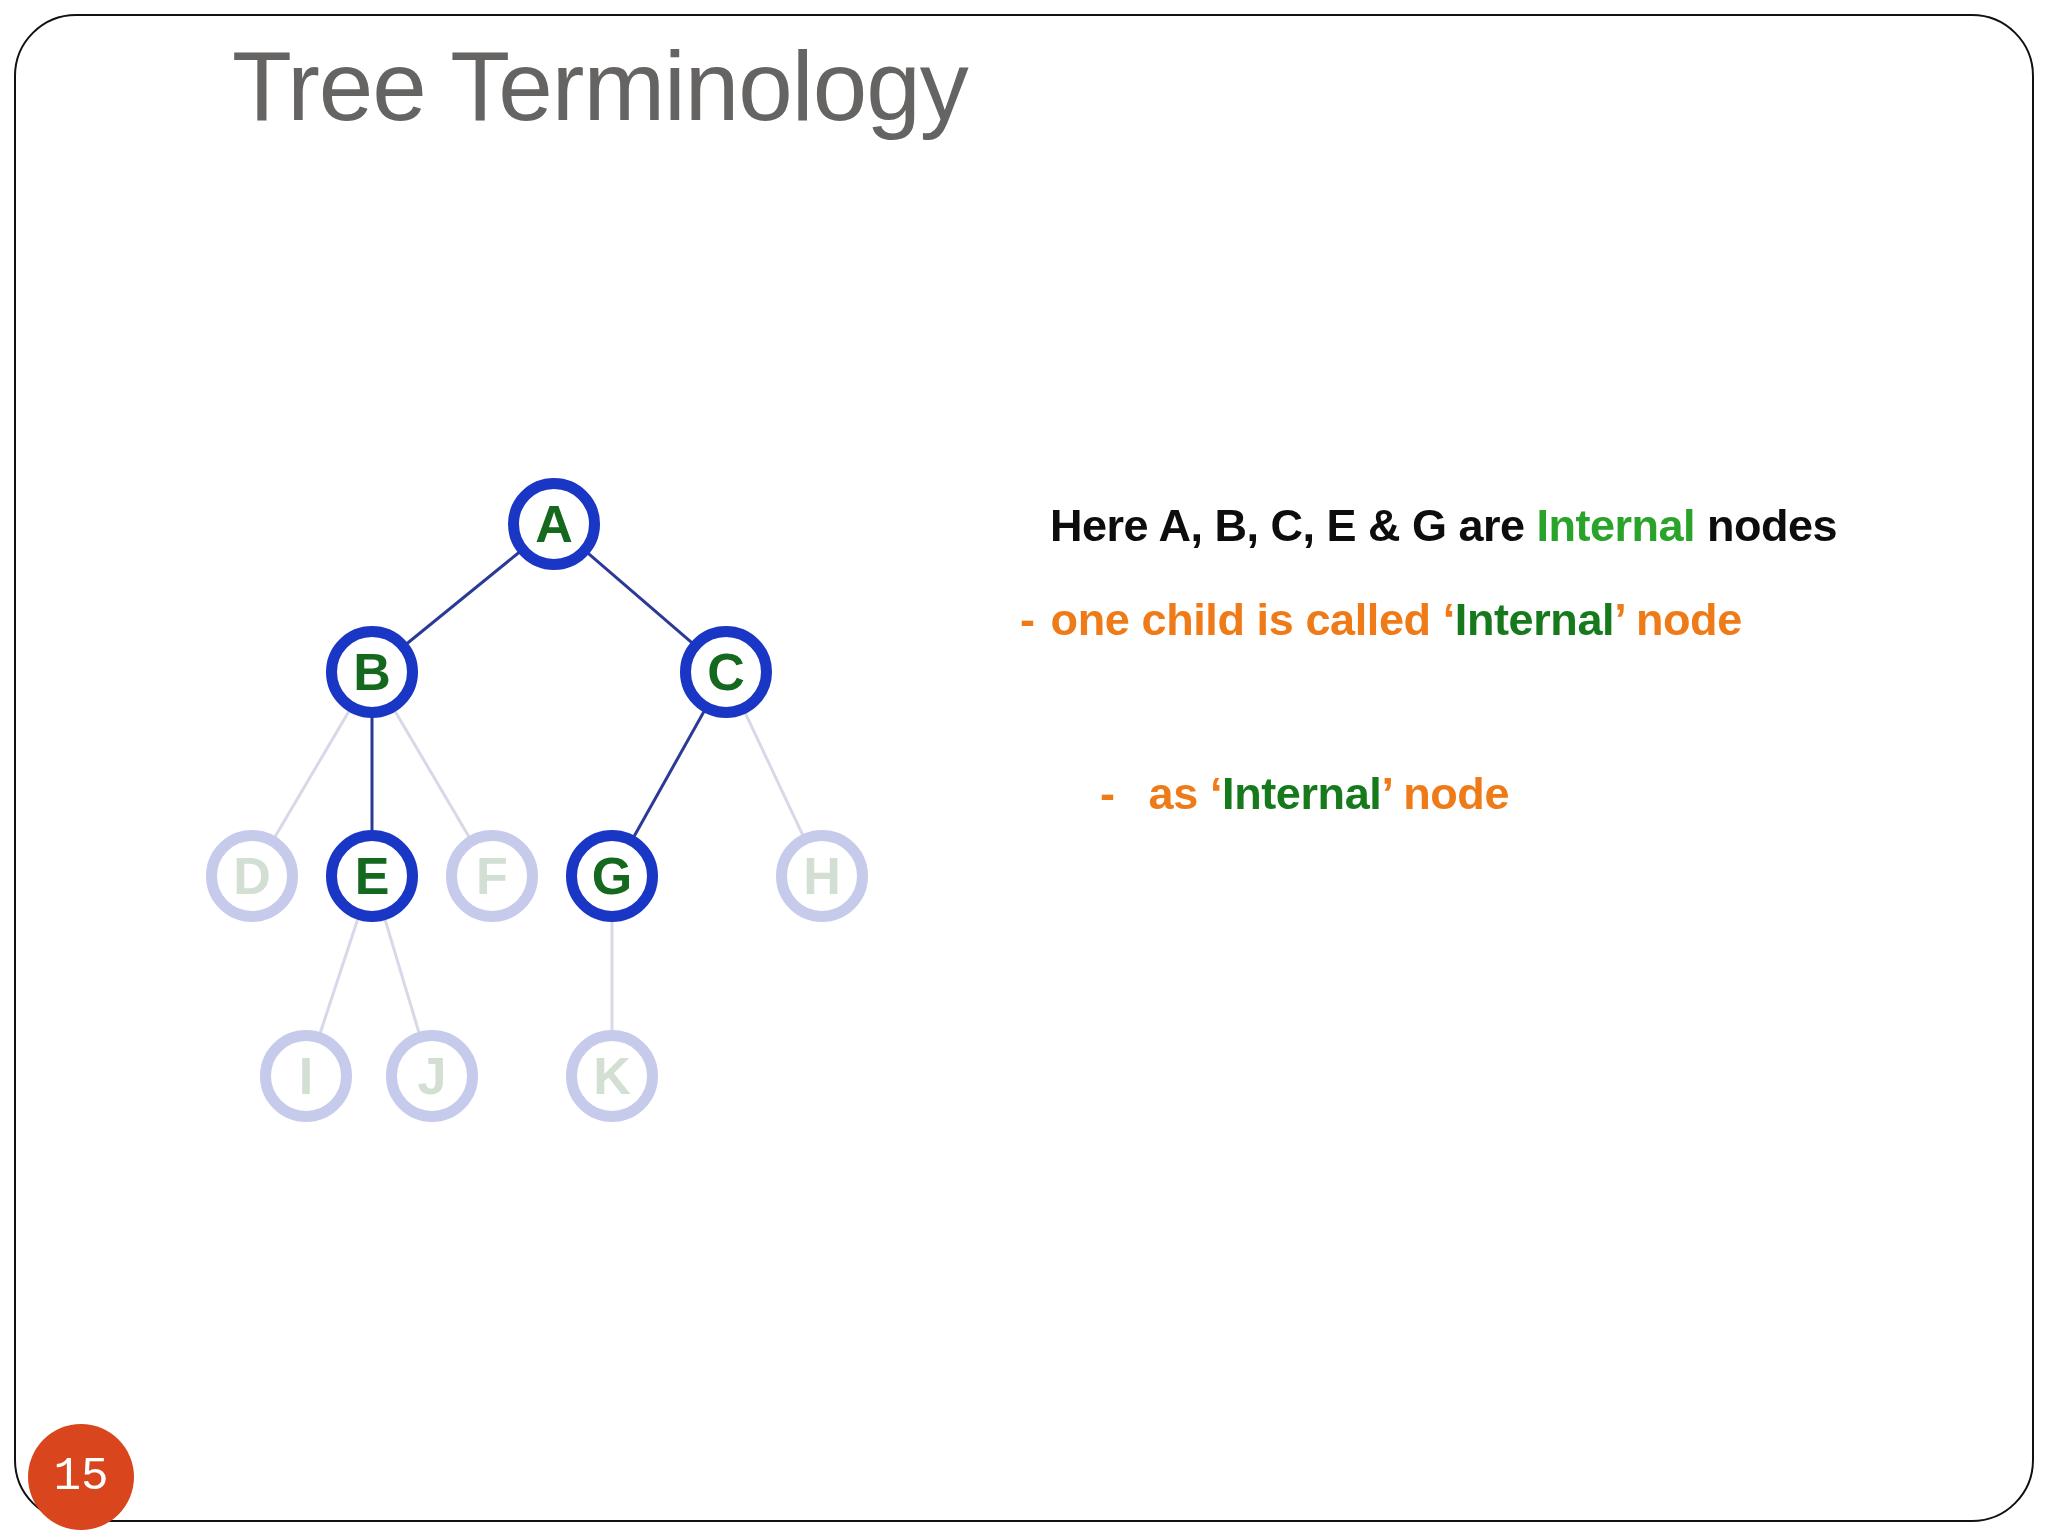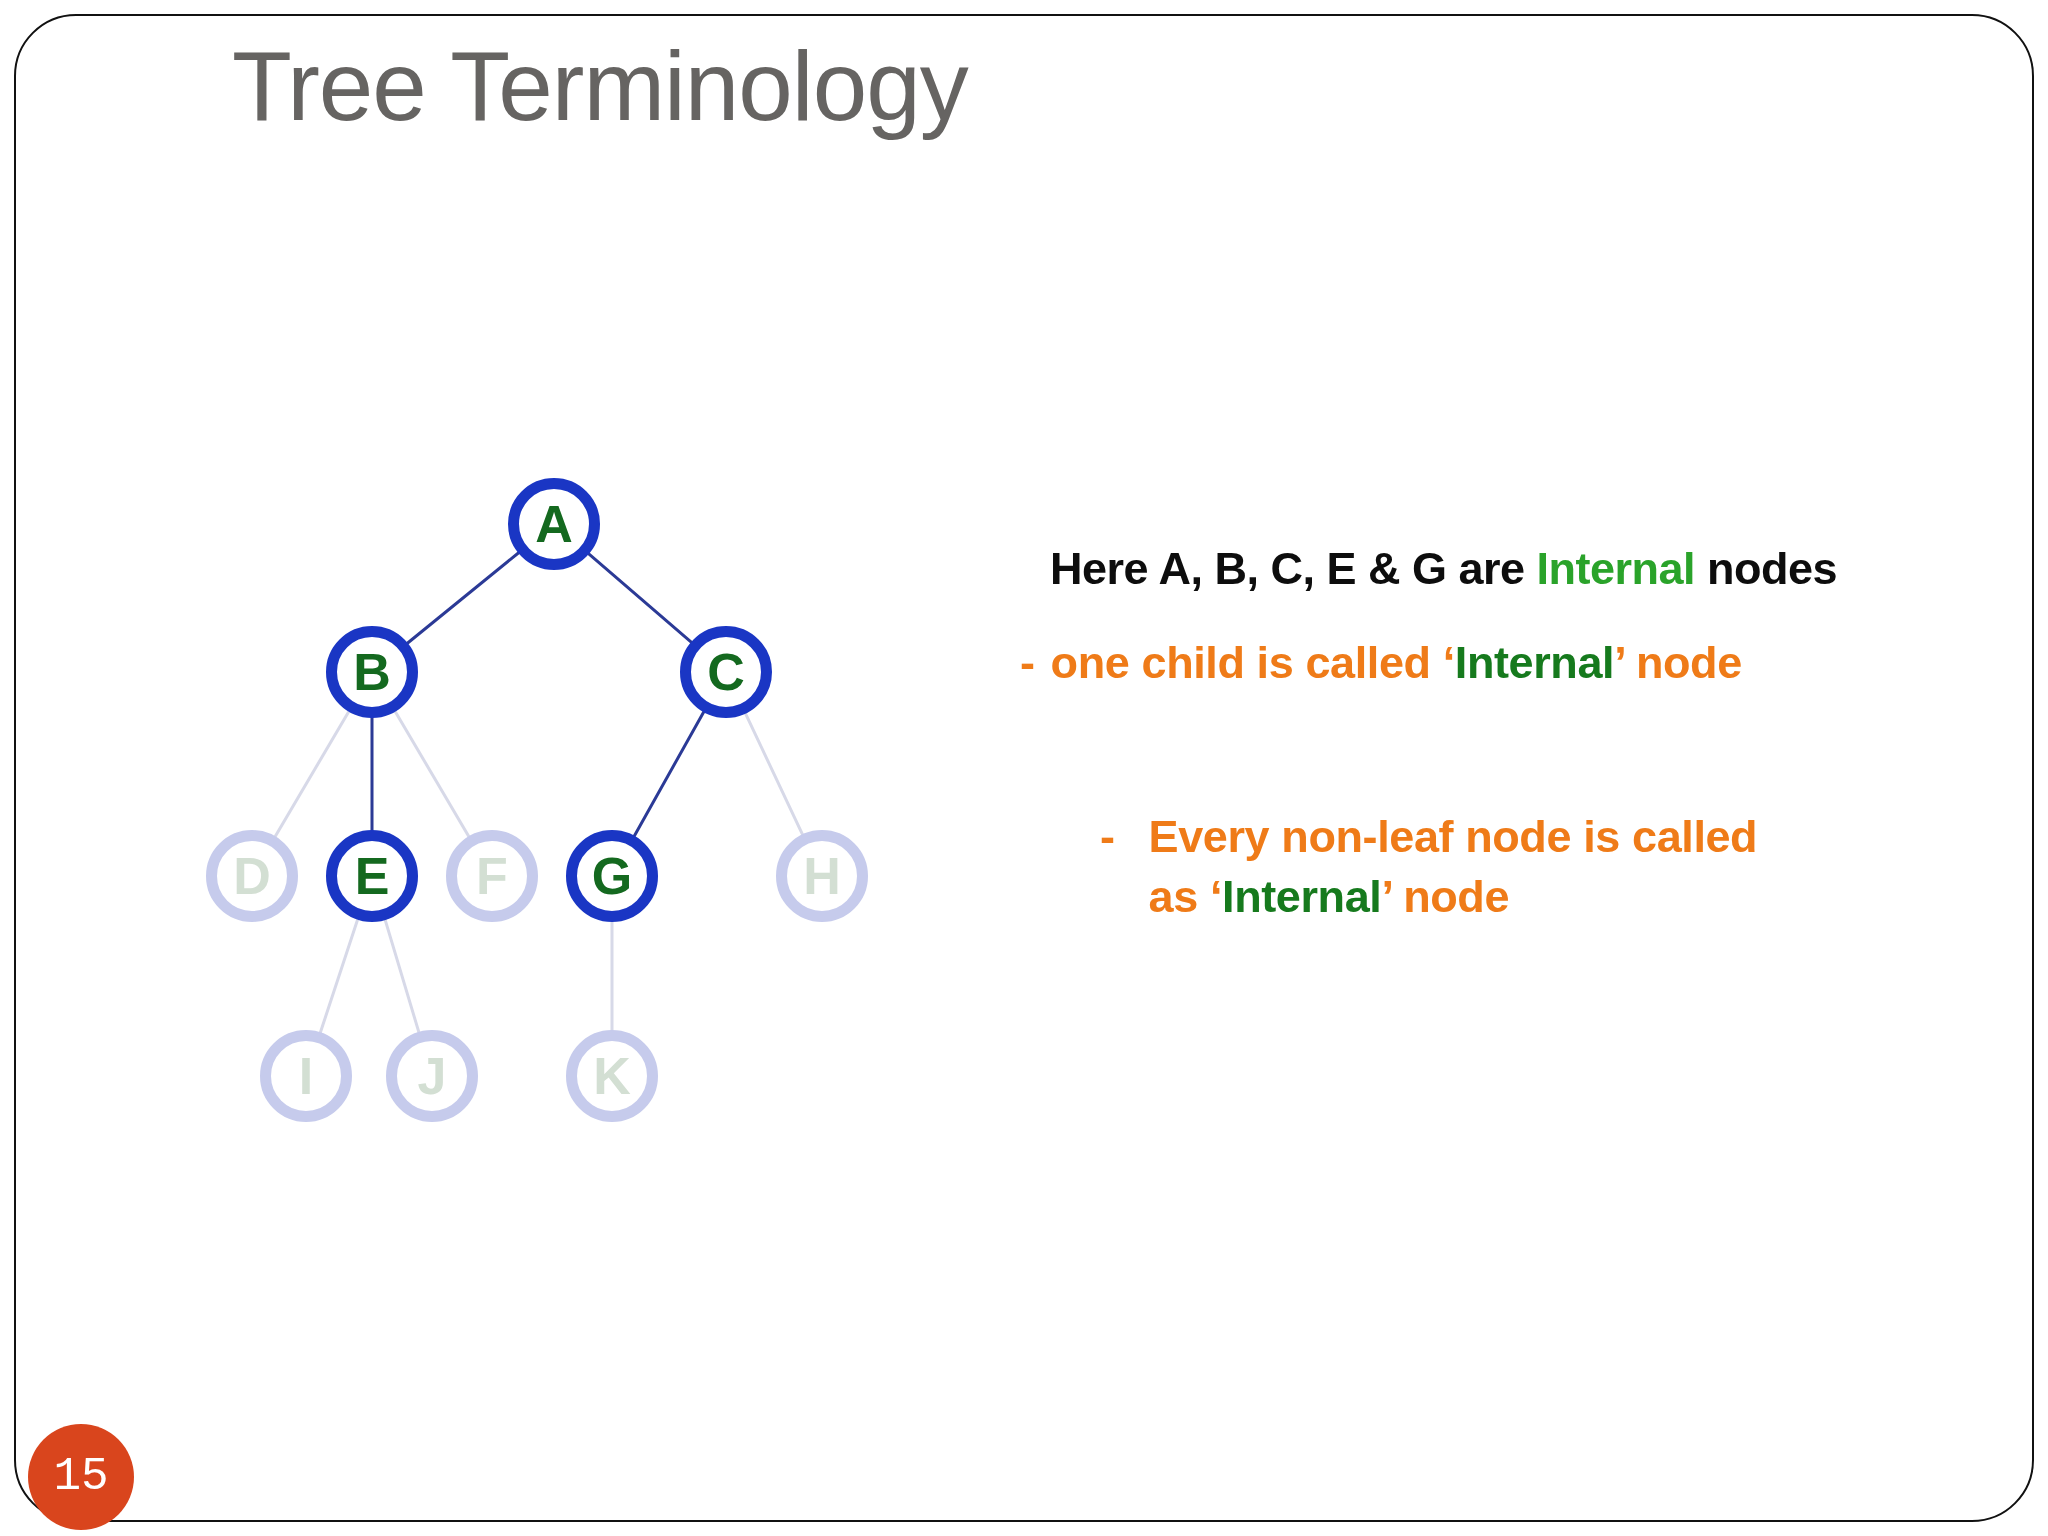--- a/index.html
+++ b/index.html
@@ -94,21 +94,20 @@
     width: 960px;
   }
   #heading-line {
     font-family: "Liberation Sans", sans-serif;
     font-weight: 700;
     font-size: 45px;
     color: #0d0d0d;
     letter-spacing: -0.5px;
     white-space: nowrap;
     margin-left: 30px;
-    margin-top: 43px;
   }
   .green-word { color: #2aa32a; }
   .green-quote { color: #167a1d; }
 
   .bullet-row {
     display: flex;
     align-items: flex-start;
     font-family: "Liberation Sans", sans-serif;
     font-weight: 700;
     font-size: 45px;
@@ -215,21 +214,20 @@
     <div class="bullet-row" id="bullet-1">
       <span class="bullet-dash">-</span>
       <span class="bullet-text">
         <span class="line"><span>one child is called ‘</span><span class="green-quote">Internal</span><span>’ node</span></span>
       </span>
     </div>
 
     <div class="bullet-row" id="bullet-2">
       <span class="bullet-dash">-</span>
       <span class="bullet-text">
-        <span class="line">Every non-leaf node is called</span>
         <span class="line"><span>as ‘</span><span class="green-quote">Internal</span><span>’ node</span></span>
       </span>
     </div>
 
   </div>
 
   <div id="page-badge">15</div>
 
 </div>
 

